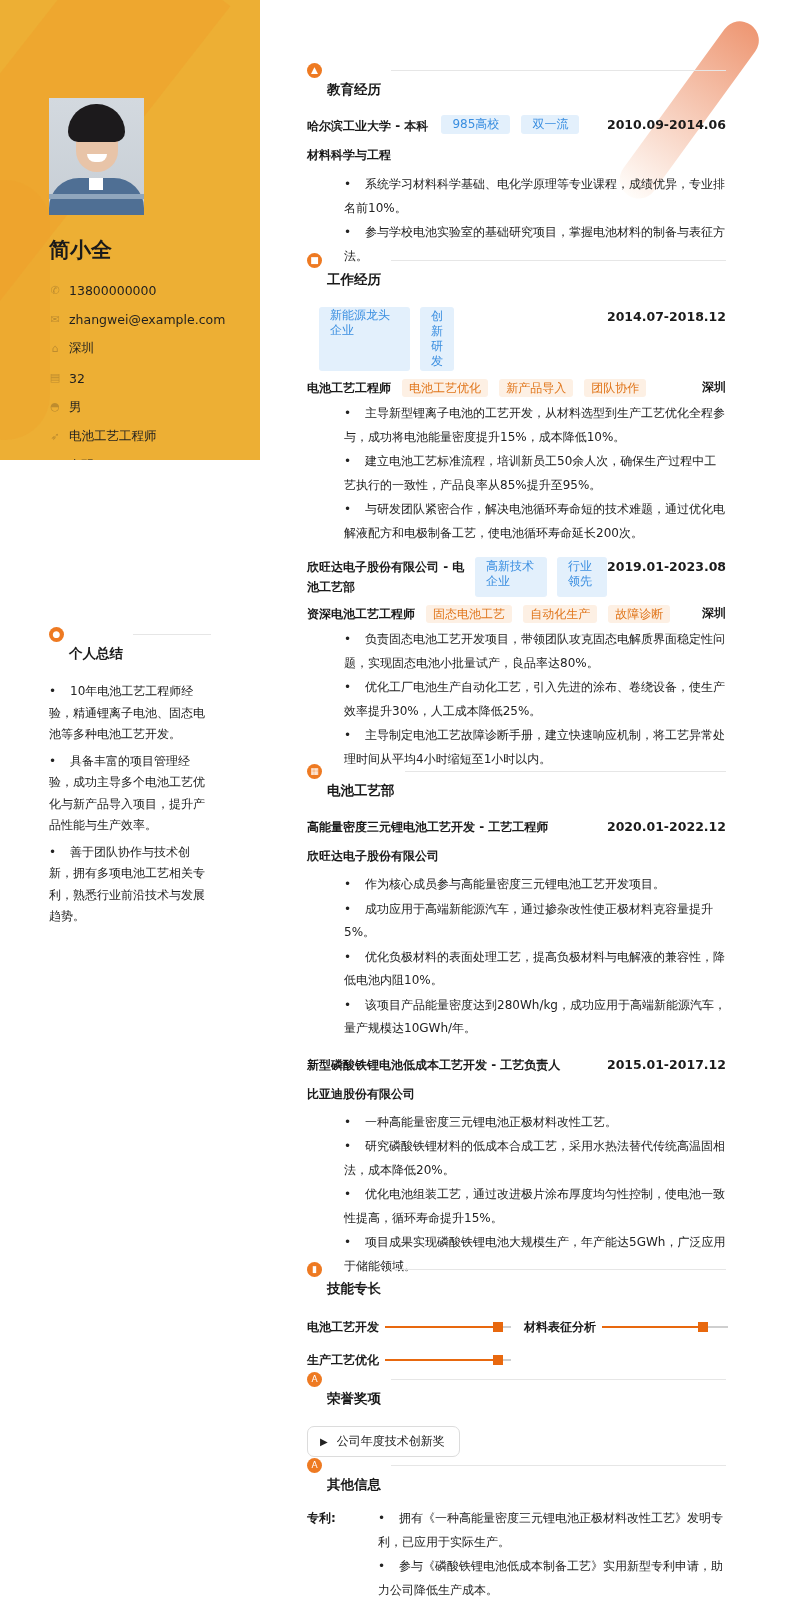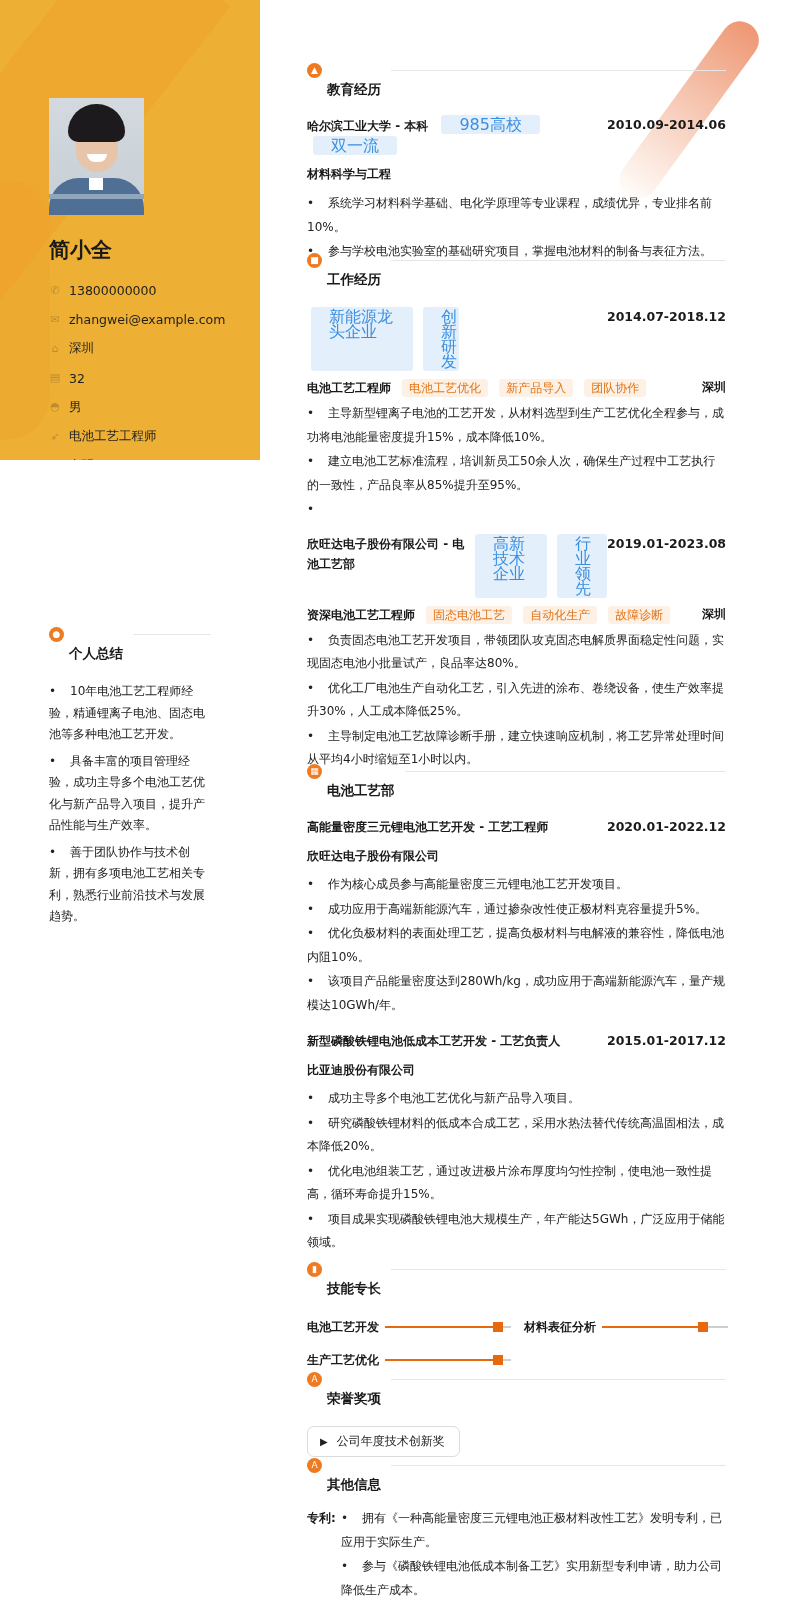--- a/index.html
+++ b/index.html
@@ -33,24 +33,24 @@
   .summary li { font-size: 12px; line-height: 21.5px; color: #222; margin-bottom: 5px; }
   .bullet { display: inline-block; width: 21px; }
   .bullet::before { content: "•"; }
 
   .main { position: absolute; left: 307px; top: 0; width: 419px; }
   .deco1 { position: absolute; left: 425px; top: 25px; width: 38px; height: 210px; border-radius: 19px; background: linear-gradient(180deg, rgba(236,140,100,.9), rgba(255,230,200,.1)); transform: rotate(36deg); transform-origin: top center; }
   .section { position: absolute; left: 0; width: 419px; }
   .row { display: flex; align-items: flex-start; justify-content: space-between; }
   .ttl { font-size: 12px; font-weight: bold; color: #1a1a1a; line-height: 20px; }
   .date { font-size: 12.5px; font-weight: bold; color: #1a1a1a; line-height: 20px; white-space: nowrap; }
-  .tag-blue { display: inline-block; background: #e3f0fc; color: #3a8ee0; font-size: 16px; line-height: 15px; padding: 2px 18px; border-radius: 3px; vertical-align: top; }
+  .tag-blue { display: inline-block; background: #e3f0fc; color: #3a8ee0; font-size: 12px; line-height: 15px; padding: 2px 11px; border-radius: 3px; vertical-align: top; }
   .tag-orange { display: inline-block; background: #fdf0e4; color: #e0751a; font-size: 12px; line-height: 16px; padding: 1px 7px; border-radius: 3px; margin-left: 6px; }
   .sub { font-size: 12px; font-weight: bold; color: #1a1a1a; line-height: 20px; }
-  .blist { list-style: none; }
+  .blist { list-style: none; margin-left: 37px; }
   .blist li { font-size: 12px; line-height: 23.5px; color: #222; margin-bottom: 1px; }
 
   .skill-row { display: flex; align-items: center; height: 20px; }
   .skill-name { font-size: 12px; font-weight: bold; color: #1a1a1a; width: 78px; white-space: nowrap; }
   .slider { position: relative; width: 126px; height: 12px; }
   .slider .track { position:absolute; left:0; top: 5px; width: 100%; height: 2px; background: #cfcfcf; }
   .slider .fill { position:absolute; left:0; top: 5px; height: 2px; background: #E8680E; }
   .slider .thumb { position:absolute; top: 1px; width: 10px; height: 10px; background: #E8680E; margin-left: -5px; }
 
   .award { display: inline-flex; align-items: center; border: 1px solid #dcdcdc; border-radius: 7px; padding: 0 14px 0 12px; height: 31px; font-size: 12px; color: #222; }
@@ -155,38 +155,38 @@
   <div class="section" style="top:231px;">
     <div class="sec-head">
       <span class="sec-icon">■</span>
       <span class="sec-title">工作经历</span>
       <span class="sec-line"></span>
     </div>
 
     <div style="margin-top:18px;">
       <div class="row">
         <div style="display:flex;">
-          <span class="tag-blue" style="width:102px;margin-left:4px;">新能源龙头企业</span>
+          <span class="tag-blue" style="width:91px;margin-left:12px;font-family:Liberation Mono, monospace;">新能源龙头企业</span>
           <span class="tag-blue" style="width:34px;margin-left:10px;">创新研发</span>
         </div>
         <span class="date">2014.07-2018.12</span>
       </div>
       <div class="row" style="margin-top:6px;">
         <div>
           <span class="sub">电池工艺工程师</span>
           <span class="tag-orange">电池工艺优化</span>
           <span class="tag-orange">新产品导入</span>
           <span class="tag-orange">团队协作</span>
         </div>
         <span class="sub">深圳</span>
       </div>
       <ul class="blist" style="margin-top:4px;">
         <li><span class="bullet"></span><span>主导新型锂离子电池的工艺开发，从材料选型到生产工艺优化全程参与，成功将电池能量密度提升15%，成本降低10%。</span></li>
         <li><span class="bullet"></span><span>建立电池工艺标准流程，培训新员工50余人次，确保生产过程中工艺执行的一致性，产品良率从85%提升至95%。</span></li>
-        <li><span class="bullet"></span></li>
+        <li><span class="bullet"></span><span>与研发团队紧密合作，解决电池循环寿命短的技术难题，通过优化电解液配方和电极制备工艺，使电池循环寿命延长200次。</span></li>
       </ul>
     </div>
 
     <div style="margin-top:12px;">
       <div class="row">
         <div style="display:flex;">
           <span class="ttl" style="width:160px;">欣旺达电子股份有限公司 - 电池工艺部</span>
           <span class="tag-blue" style="width:72px;margin-left:8px;">高新技术企业</span>
           <span class="tag-blue" style="width:50px;margin-left:10px;">行业领先</span>
         </div>
@@ -228,21 +228,21 @@
         <li><span class="bullet"></span><span>该项目产品能量密度达到280Wh/kg，成功应用于高端新能源汽车，量产规模达10GWh/年。</span></li>
       </ul>
     </div>
     <div style="margin-top:14px;">
       <div class="row">
         <span class="ttl">新型磷酸铁锂电池低成本工艺开发 - 工艺负责人</span>
         <span class="date">2015.01-2017.12</span>
       </div>
       <div class="sub" style="margin-top:9px;">比亚迪股份有限公司</div>
       <ul class="blist" style="margin-top:7px;">
-        <li><span class="bullet"></span><span>成功主导多个电池工艺优化与新产品导入项目。</span></li>
+        <li><span class="bullet"></span><span>一种高能量密度三元锂电池正极材料改性工艺。</span></li>
         <li><span class="bullet"></span><span>研究磷酸铁锂材料的低成本合成工艺，采用水热法替代传统高温固相法，成本降低20%。</span></li>
         <li><span class="bullet"></span><span>优化电池组装工艺，通过改进极片涂布厚度均匀性控制，使电池一致性提高，循环寿命提升15%。</span></li>
         <li><span class="bullet"></span><span>项目成果实现磷酸铁锂电池大规模生产，年产能达5GWh，广泛应用于储能领域。</span></li>
       </ul>
     </div>
   </div>
 
   <div class="section" style="top:1240px;">
     <div class="sec-head">
       <span class="sec-icon">▮</span>

